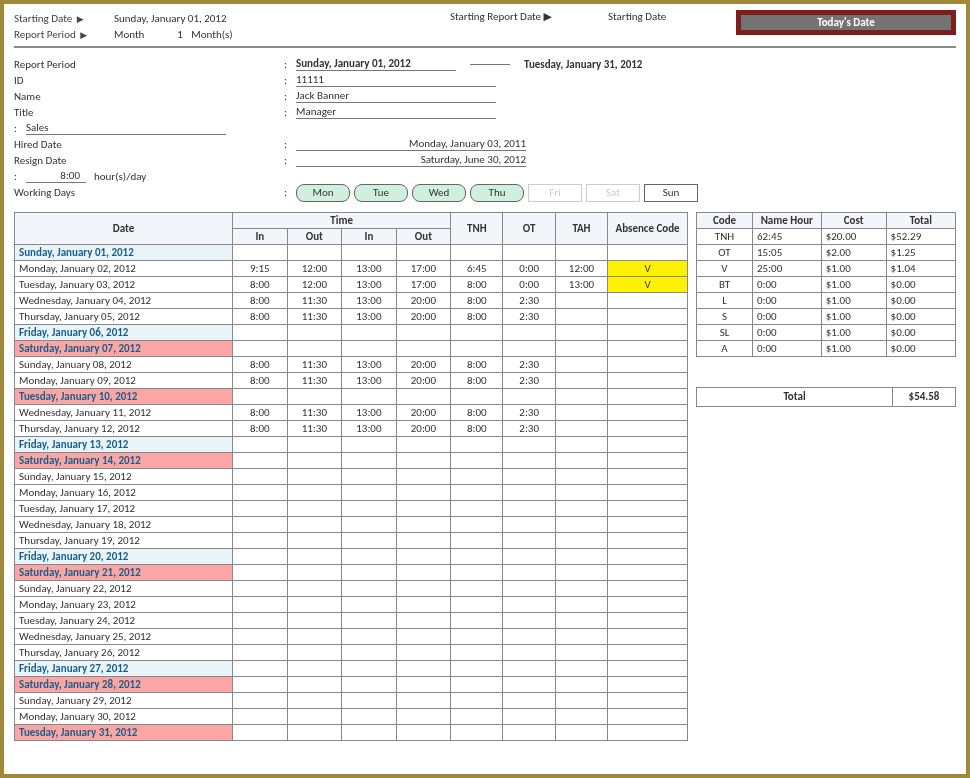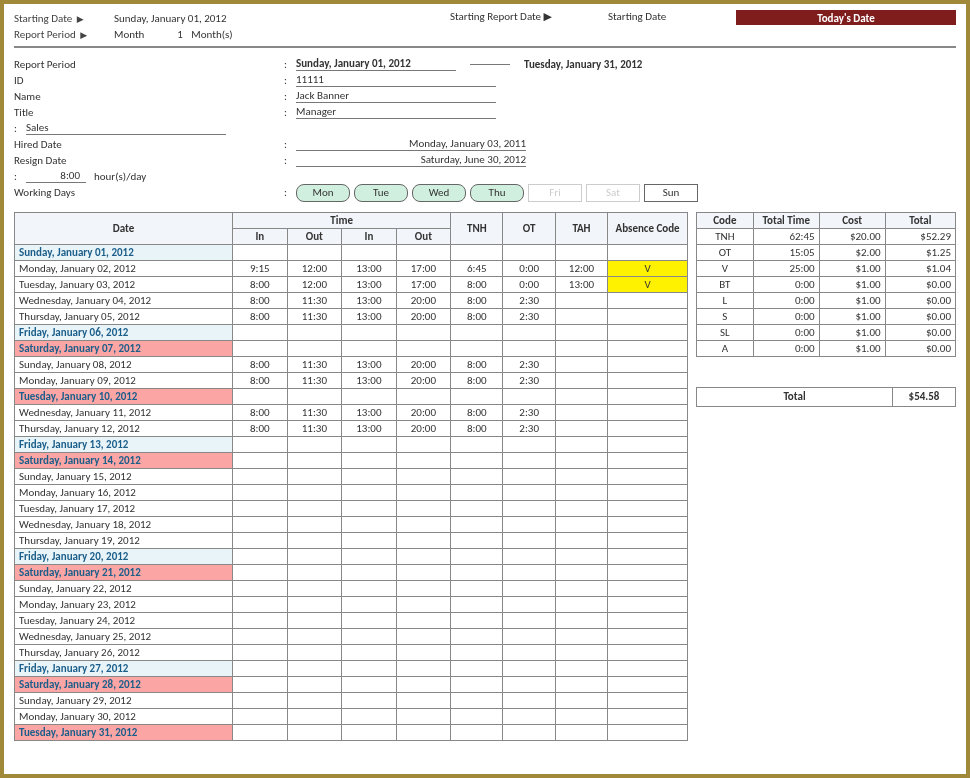--- a/index.html
+++ b/index.html
@@ -8,21 +8,21 @@
   .top-row { display: flex; align-items: flex-start; gap: 8px; }
   .top-left { flex: 1; }
   .top-left .trow { display: flex; align-items: center; height: 16px; }
   .top-left .lbl { width: 92px; color: #444; }
   .top-left .arrow { font-size: 9px; margin-left: 2px; }
   .top-left .val { margin-left: 8px; }
   .top-left .num { display: inline-block; width: 30px; text-align: right; margin: 0 6px; }
   .mid-col { flex: 0 0 150px; }
   .mid-col .mrow { height: 16px; }
   .right-box { flex: 0 0 220px; }
-  .today-hdr { background: #7f1d1d; color: #fff; text-align: center; font-weight: bold; height: 15px; line-height: 16px; border: 1px solid #7f1d1d; }
+  .today-hdr { background: #737373; color: #fff; text-align: center; font-weight: bold; height: 25px; line-height: 16px; border: 5px solid #7f1d1d; }
   .today-val { text-align: center; height: 16px; line-height: 16px; border: 1px solid #999; border-top: none; }
   hr.div { border: none; border-top: 2px solid #888; margin: 4px 0 8px 0; }
 
   .meta { }
   .meta-row { display: flex; align-items: center; height: 16px; }
   .meta-row .mlbl { width: 270px; }
   .meta-row .colon { width: 12px; }
   .meta-row .mval { border-bottom: 1px solid #777; min-width: 200px; }
   .meta-row .mval.short { min-width: 60px; text-align: right; padding-right: 6px; }
   .meta-row .range-sep { margin: 0 14px; border-bottom: 1px solid #777; width: 40px; }
@@ -45,21 +45,21 @@
   .ts .io { width: 50px; text-align: center; }
   .ts .m { width: 48px; text-align: center; }
   .ts .abs { width: 60px; text-align: center; }
   .ts td { text-align: right; }
   .ts td.date-c { text-align: left; }
   .ts tr.sp td.date-c { font-weight: bold; color: #1b5e8a; background: #e8f4f8; }
   .ts tr.sp2 td.date-c { font-weight: bold; color: #1b5e8a; background: #fca5a5; }
   .ts td.ac-v { background: #fff200; text-align: center; }
 
   .sum th, .sum td { text-align: center; }
-  .sum td.r { text-align: right; }
+  .sum td.r { text-align: left; }
   .sum-total { margin-top: 30px; display: flex; border: 1px solid #888; }
   .sum-total .tl { flex: 1; text-align: center; font-weight: bold; height: 18px; line-height: 18px; border-right: 1px solid #888; }
   .sum-total .tv { width: 62px; text-align: center; font-weight: bold; height: 18px; line-height: 18px; }
 
   
   .fade { position: absolute; bottom: 4px; left: 4px; right: 4px; height: 28px; background: linear-gradient(rgba(255,255,255,0), #fff); pointer-events:none;}
 </style>
 </head>
 <body>
 
@@ -514,21 +514,21 @@
             </tr>
           </tbody>
       </table>
     </div>
 
     <div class="sum-wrap">
       <table class="sum">
         <thead>
           <tr>
             <th style="width:50px">Code</th>
-            <th style="width:58px">Total Time</th>
+            <th style="width:58px">Name Hour</th>
             <th style="width:58px">Cost</th>
             <th style="width:62px">Total</th>
           </tr>
         </thead>
         <tbody id="sum-body">
             <tr>
               <td class="">TNH</td>
               <td class="r">62:45</td>
               <td class="r">$20.00</td>
               <td class="r">$52.29</td>

